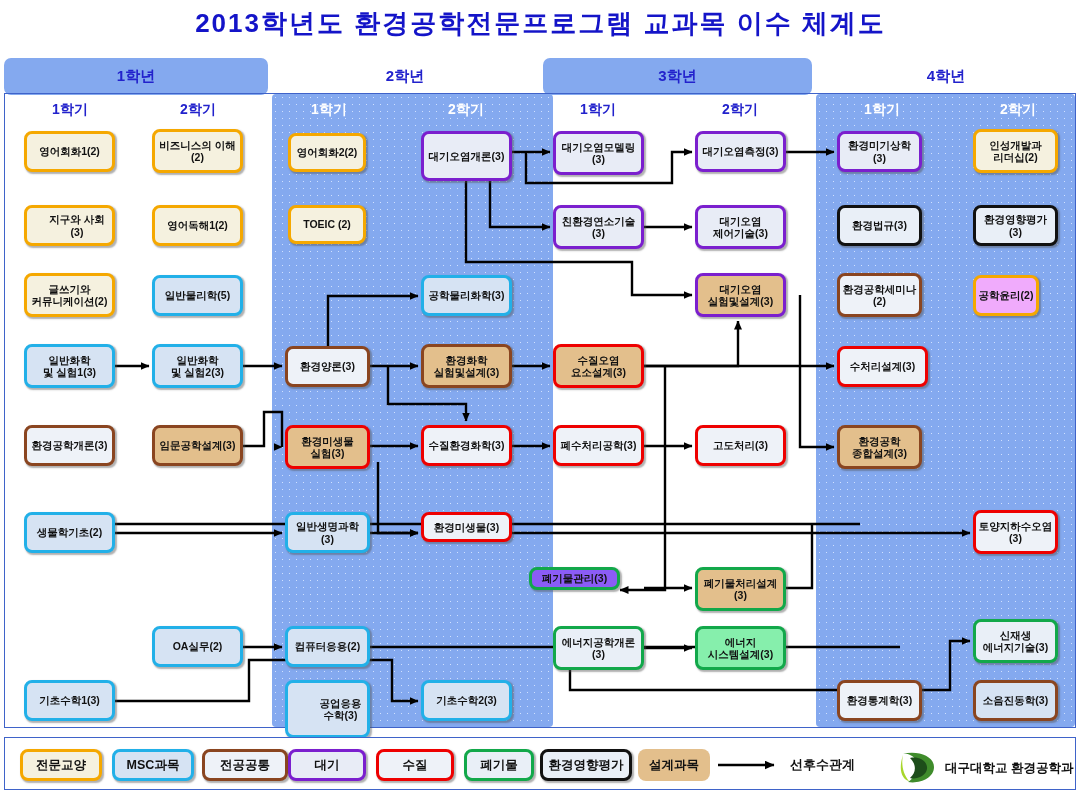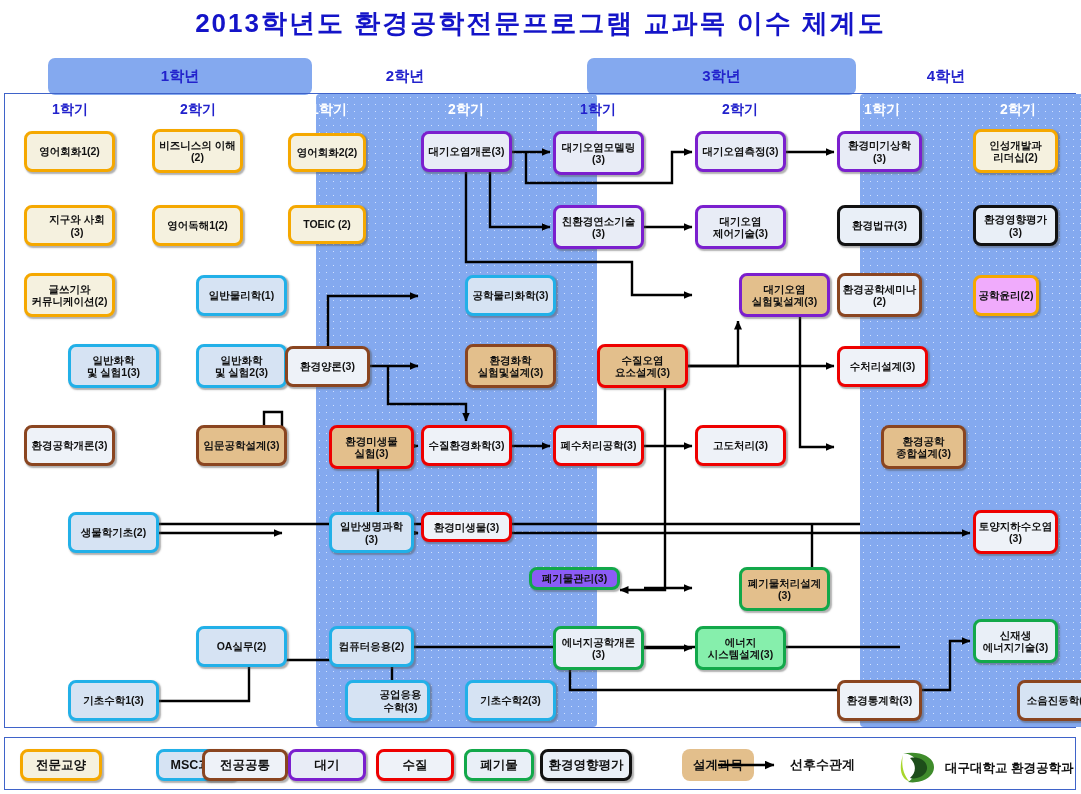--- a/index.html
+++ b/index.html
@@ -68,21 +68,20 @@
     position:absolute;font-size:13px;font-weight:bold;color:#111;
   }
   .univ{
     position:absolute;font-size:12.5px;font-weight:bold;color:#111;
     white-space:nowrap;
   }
   svg.edges{position:absolute;left:0;top:0;width:1081px;height:794px;pointer-events:none;}
   .dots{
     background-image:radial-gradient(#cfe0ff 0.7px, transparent 0.8px);
     background-size:7px 7px;
-    margin-left:44px;
   }
 </style>
 </head>
 <body>
 
 <div id="root">
 
   <div class="title">2013학년도 환경공학전문프로그램 교과목 이수 체계도</div>
 
   <div class="yearbar filled dots" style="left:4px;top:58px;width:264px;">
@@ -199,21 +198,21 @@
         <span style="white-space: pre-line; margin-left: 15px;">지구와 사회(3)</span>
       </div>
       <div class="box" style="left: 152px; top: 205px; width: 91px; height: 41px; border: 3px solid rgb(245, 168, 0); background: rgb(245, 241, 223);">
         <span style="white-space: pre-line;">영어독해1(2)</span>
       </div>
       <div class="box" style="left: 24px; top: 273px; width: 91px; height: 44px; border: 3px solid rgb(245, 168, 0); background: rgb(245, 241, 223);">
         <span style="white-space: pre-line;">글쓰기와
 커뮤니케이션(2)</span>
       </div>
       <div class="box dots" style="left: 152px; top: 275px; width: 91px; height: 41px; border: 3px solid rgb(34, 176, 232); background: rgb(214, 227, 243);">
-        <span style="white-space: pre-line;">일반물리학(1)</span>
+        <span style="white-space: pre-line;">일반물리학(5)</span>
       </div>
       <div class="box dots" style="left: 24px; top: 344px; width: 91px; height: 44px; border: 3px solid rgb(34, 176, 232); background: rgb(214, 227, 243);">
         <span style="white-space: pre-line;">일반화학
 및 실험1(3)</span>
       </div>
       <div class="box dots" style="left: 152px; top: 344px; width: 91px; height: 44px; border: 3px solid rgb(34, 176, 232); background: rgb(214, 227, 243);">
         <span style="white-space: pre-line;">일반화학
 및 실험2(3)</span>
       </div>
       <div class="box" style="left: 24px; top: 425px; width: 91px; height: 41px; border: 3px solid rgb(138, 69, 32); background: rgb(238, 242, 248);">
@@ -227,21 +226,21 @@
       </div>
       <div class="box dots" style="left: 152px; top: 626px; width: 91px; height: 41px; border: 3px solid rgb(34, 176, 232); background: rgb(214, 227, 243);">
         <span style="white-space: pre-line;">OA실무(2)</span>
       </div>
       <div class="box dots" style="left: 24px; top: 680px; width: 91px; height: 41px; border: 3px solid rgb(34, 176, 232); background: rgb(214, 227, 243);">
         <span style="white-space: pre-line;">기초수학1(3)</span>
       </div>
       <div class="box" style="left: 288px; top: 133px; width: 78px; height: 39px; border: 3px solid rgb(245, 168, 0); background: rgb(245, 241, 223);">
         <span style="white-space: pre-line;">영어회화2(2)</span>
       </div>
-      <div class="box" style="left: 421px; top: 131px; width: 91px; height: 41px; border: 3px solid rgb(123, 31, 206); background: rgb(232, 236, 246);">
+      <div class="box" style="left: 421px; top: 131px; width: 91px; height: 50px; border: 3px solid rgb(123, 31, 206); background: rgb(232, 236, 246);">
         <span style="white-space: pre-line;">대기오염개론(3)</span>
       </div>
       <div class="box" style="left: 288px; top: 205px; width: 78px; height: 39px; border: 3px solid rgb(245, 168, 0); background: rgb(245, 241, 223);">
         <span style="white-space: pre-line;">TOEIC (2)</span>
       </div>
       <div class="box" style="left: 553px; top: 205px; width: 91px; height: 44px; border: 3px solid rgb(123, 31, 206); background: rgb(232, 236, 246);">
         <span style="white-space: pre-line;">친환경연소기술
 (3)</span>
       </div>
       <div class="box dots" style="left: 421px; top: 275px; width: 91px; height: 41px; border: 3px solid rgb(34, 176, 232); background: rgb(214, 227, 243);">
@@ -263,21 +262,21 @@
       </div>
       <div class="box dots" style="left: 285px; top: 512px; width: 85px; height: 41px; border: 3px solid rgb(34, 176, 232); background: rgb(214, 227, 243);">
         <span style="white-space: pre-line;">일반생명과학(3)</span>
       </div>
       <div class="box" style="left: 421px; top: 512px; width: 91px; height: 30px; border: 3px solid rgb(238, 0, 0); background: rgb(238, 242, 248);">
         <span style="white-space: pre-line;">환경미생물(3)</span>
       </div>
       <div class="box dots" style="left: 285px; top: 626px; width: 85px; height: 41px; border: 3px solid rgb(34, 176, 232); background: rgb(214, 227, 243);">
         <span style="white-space: pre-line;">컴퓨터응용(2)</span>
       </div>
-      <div class="box dots" style="left: 301px; top: 680px; width: 85px; height: 41px; border: 3px solid rgb(34, 176, 232); background: rgb(214, 227, 243); padding-left: 28px;">
+      <div class="box dots" style="left: 285px; top: 680px; width: 85px; height: 58px; border: 3px solid rgb(34, 176, 232); background: rgb(214, 227, 243); padding-left: 28px;">
         <span style="white-space: pre-line;">공업응용수학(3)</span>
       </div>
       <div class="box dots" style="left: 421px; top: 680px; width: 91px; height: 41px; border: 3px solid rgb(34, 176, 232); background: rgb(214, 227, 243);">
         <span style="white-space: pre-line;">기초수학2(3)</span>
       </div>
       <div class="box" style="left: 553px; top: 131px; width: 91px; height: 44px; border: 3px solid rgb(123, 31, 206); background: rgb(232, 236, 246);">
         <span style="white-space: pre-line;">대기오염모델링
 (3)</span>
       </div>
       <div class="box" style="left: 695px; top: 131px; width: 91px; height: 41px; border: 3px solid rgb(123, 31, 206); background: rgb(232, 236, 246);">

